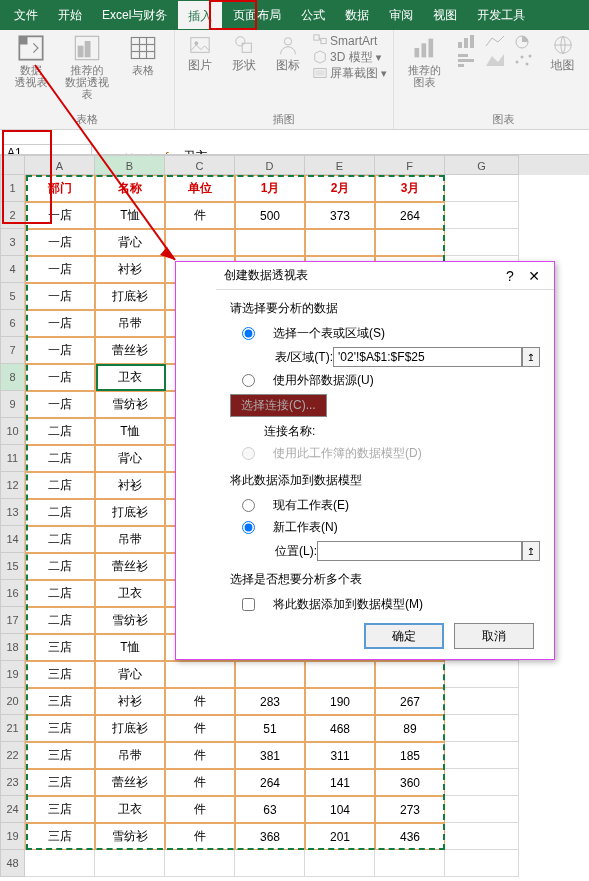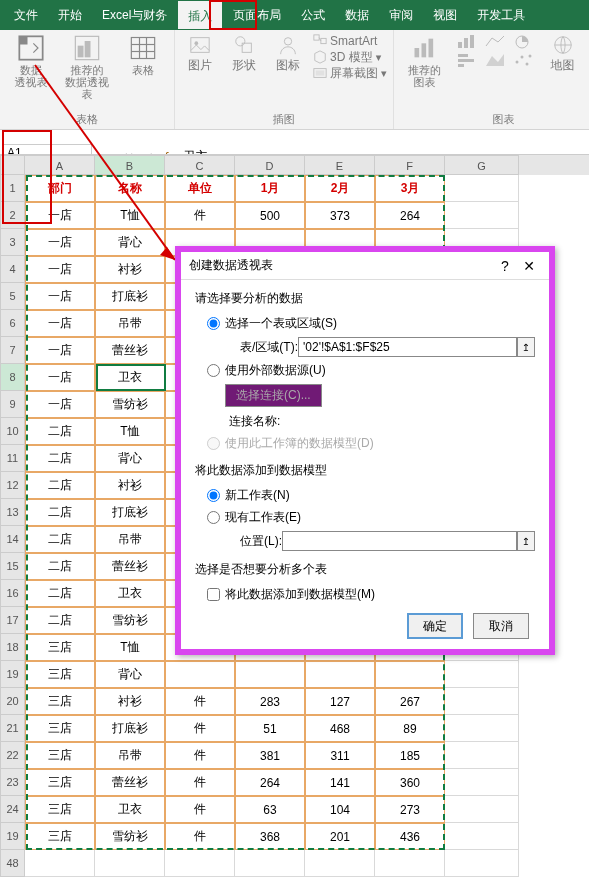--- a/index.html
+++ b/index.html
@@ -50,34 +50,34 @@
 .marquee { position: absolute; border: 2px dashed #107c41; pointer-events: none; z-index: 5; }
 
 .active-cell { position: absolute; border: 2px solid #107c41; pointer-events: none; z-index: 6; }
 
 .rh.active, .ch.active { background: #cce8d5; }
 
 
 .data .cell.cA, .data .cell.cB, .data .cell.cC, .data .cell.cD, .data .cell.cE, .data .cell.cF { border: 1px solid #e8a866; }
 
 
-.dialog { position: absolute; left: 175px; top: 246px; width: 380px; background: #fff; border: 6px solid #d946ef; box-shadow: 2px 2px 6px rgba(0,0,0,0.3); z-index: 30; }
+.dialog { position: absolute; left: 175px; top: 261px; width: 380px; background: #fff; border: 1px solid #d946ef; box-shadow: 2px 2px 6px rgba(0,0,0,0.3); z-index: 30; padding-left: 40px; }
 .dlg-title { display: flex; align-items: center; padding: 5px 8px; font-size: 12px; border-bottom: 1px solid #ddd; }
 .dlg-title .t { flex: 1; }
 .dlg-title .help, .dlg-title .close { width: 24px; text-align: center; cursor: pointer; font-size: 14px; }
 .dlg-body { padding: 10px 14px 10px 14px; font-size: 12px; }
 .dlg-body .section { margin-bottom: 10px; }
 .dlg-body .sec-h { margin-bottom: 8px; }
-.dlg-body label { display: flex; align-items: center; gap: 5px; margin: 5px 0 5px 12px; }
+.dlg-body label { display: flex; align-items: center; gap: 18px; margin: 5px 0 5px 12px; }
 .ref-row { display: flex; align-items: center; margin-left: 45px; }
 .ref-input { flex: 1; border: 1px solid #888; padding: 2px 4px; font-size: 12px; }
 .ref-btn { width: 18px; height: 20px; border: 1px solid #888; background: #f3f3f3; display: flex; align-items: center; justify-content: center; font-size: 10px; }
-.dlg-btn { border: 1px solid #888; background: #701a75; padding: 2px 10px; margin-left: 30px; }
+.dlg-btn { border: 1px solid #888; background: #7f1d1d; padding: 2px 10px; }
 .dlg-footer { display: flex; justify-content: flex-end; gap: 10px; padding-right: 6px; }
-.dlg-footer button { width: 56px; height: 26px; border: 1px solid #888; background: #f0f0f0; }
+.dlg-footer button { width: 80px; height: 26px; border: 1px solid #888; background: #f0f0f0; }
 .dlg-footer button.primary { border: 1px solid #5b9bd5; box-shadow: 0 0 0 1px #5b9bd5 inset; }
 .disabled { color: #aaa; }
 </style>
 </head>
 <body>
 
 <div class="ribbon-tabs">
   <div class="tab">文件</div>
   <div class="tab">开始</div>
   <div class="tab">Excel与财务</div>
@@ -444,21 +444,21 @@
         <div class="cell cE"></div>
         <div class="cell cF"></div>
         <div class="cell cG"></div>
       </div>
       <div class="row data">
         <div class="rh">20</div>
         <div class="cell cA">三店</div>
         <div class="cell cB">衬衫</div>
         <div class="cell cC">件</div>
         <div class="cell cD">283</div>
-        <div class="cell cE">127</div>
+        <div class="cell cE">190</div>
         <div class="cell cF">267</div>
         <div class="cell cG"></div>
       </div>
       <div class="row data">
         <div class="rh">21</div>
         <div class="cell cA">三店</div>
         <div class="cell cB">打底衫</div>
         <div class="cell cC">件</div>
         <div class="cell cD">51</div>
         <div class="cell cE">468</div>
@@ -546,26 +546,26 @@
       <button class="dlg-btn disabled" disabled="">选择连接(C)...</button>
       <div style="margin:6px 0 4px 34px">连接名称:</div>
       <label class="disabled">
           <input type="radio" disabled="" style=""> 
           <span>使用此工作簿的数据模型(D)</span>
         </label>
     </div>
     <div class="section">
       <div class="sec-h">将此数据添加到数据模型</div>
       <label>
+          <input type="radio" style=""> 
+          <span>现有工作表(E)</span>
+        </label>
+      <label>
           <input type="radio" checked="" style=""> 
           <span>新工作表(N)</span>
-        </label>
-      <label>
-          <input type="radio" style=""> 
-          <span>现有工作表(E)</span>
         </label>
       <div class="ref-row">
         <span>位置(L):</span>
         <input class="ref-input" style="">
         <div class="ref-btn">↥</div>
       </div>
     </div>
     <div class="section">
       <div class="sec-h">选择是否想要分析多个表</div>
       <label>

